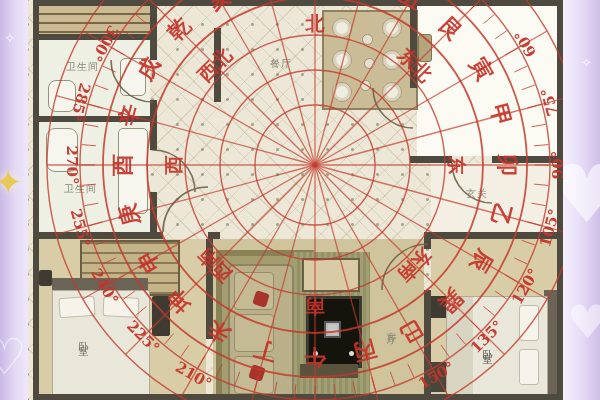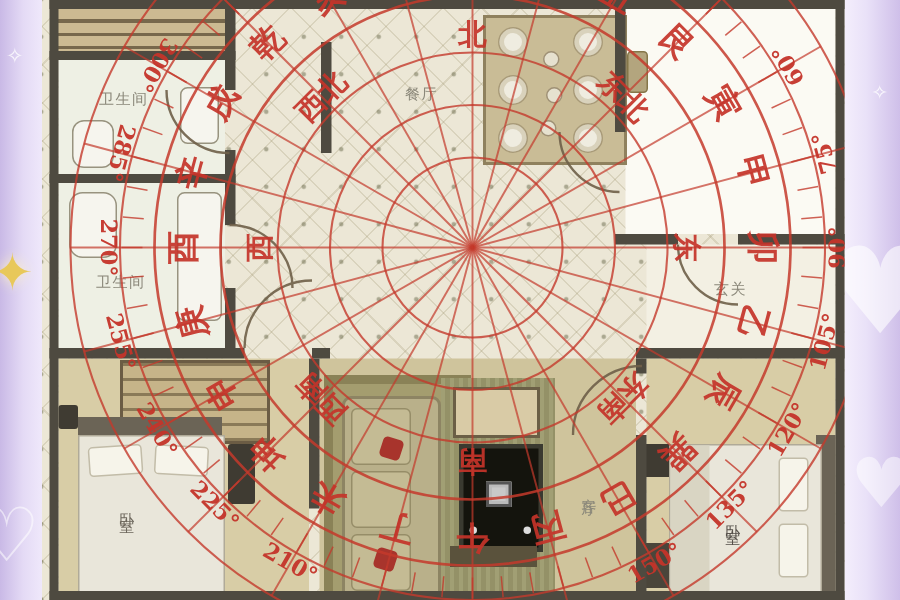--- a/index.html
+++ b/index.html
@@ -189,21 +189,21 @@
       <path d="M 163 232 A 45 45 0 0 1 208 187"></path>
       <path d="M 452 163 A 40 40 0 0 0 492 203"></path>
       <path d="M 413 128 A 40 40 0 0 1 373 88"></path>
       <path d="M 428 244 A 46 46 0 0 0 382 290"></path>
     </g>
   </svg>
 
   <div class="room-label" style="left:66px;top:61px;">卫生间</div>
   <div class="room-label" style="left:64px;top:183px;">卫生间</div>
   <div class="room-label" style="left:270px;top:58px;">餐厅</div>
-  <div class="room-label" style="left:476px;top:188px;">玄关</div>
+  <div class="room-label" style="left:466px;top:188px;">玄关</div>
   <div class="room-label v" style="left:78px;top:334px;color:#6d675c;">卧室</div>
   <div class="room-label v" style="left:386px;top:324px;">客厅</div>
   <div class="room-label v" style="left:482px;top:342px;color:#55504a;">卧室</div>
 
   <div id="compass-clip">
     <svg id="compass-svg" width="600" height="400">
         <circle cx="315" cy="165" r="60" class="ring"></circle>
         <circle cx="315" cy="165" r="95" class="ring"></circle>
         <circle cx="315" cy="165" r="130" class="ring"></circle>
         <circle cx="315" cy="165" r="168" class="ring-heavy"></circle>

